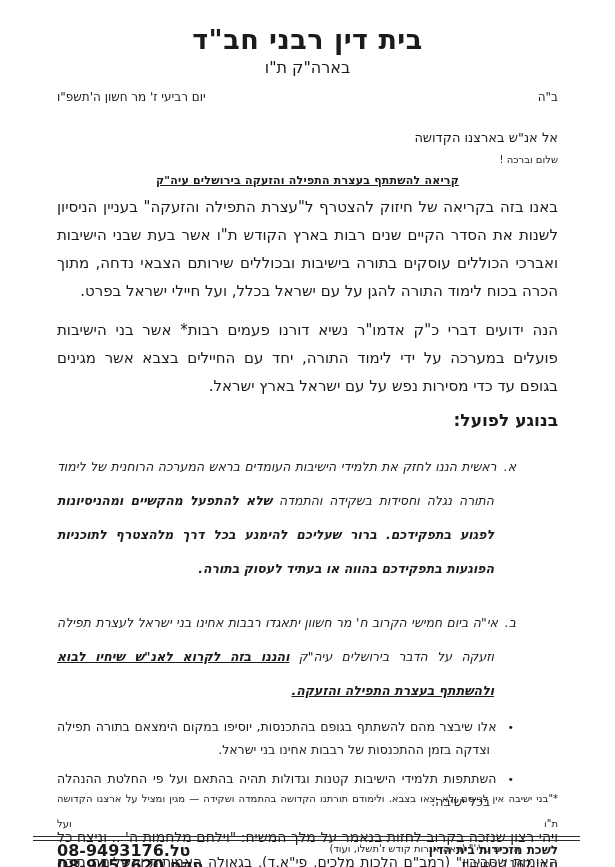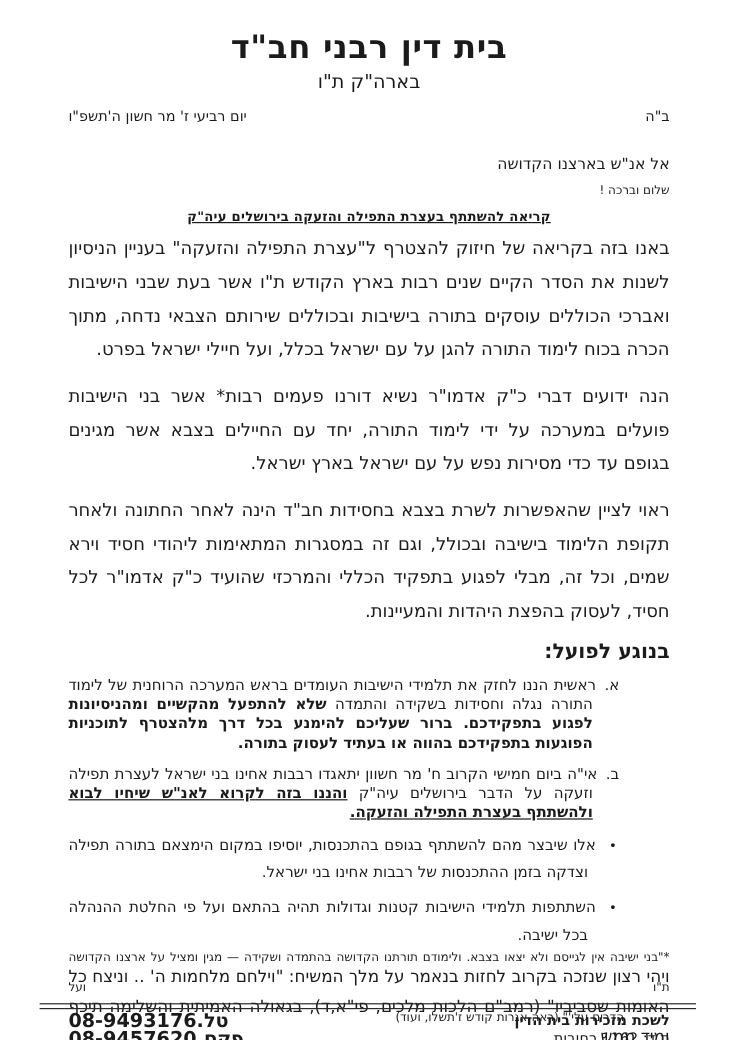--- a/index.html
+++ b/index.html
@@ -15,21 +15,21 @@
   .addressee{margin-top:26px;font-size:13px;}
   .greeting{margin-top:9px;font-size:10px;}
   .heading{
     text-align:center;font-weight:bold;font-size:11px;
     text-decoration:underline;margin-top:9px;letter-spacing:.2px;
   }
   .para{font-size:15px;line-height:28px;text-align:justify;margin-top:11px;}
   .para.first{margin-top:6px;}
   .practical-label{font-weight:bold;font-size:17px;margin-top:10px;}
   .list{margin:2px 42px 0 0;}
-  .item{font-size:12.5px;line-height:16px;padding-right:22px;text-indent:-22px;text-align:justify;margin-top:10px;}
+  .item{font-size:12.5px;line-height:34px;padding-right:22px;text-indent:-22px;text-align:justify;margin-top:20px;font-style:italic;}
   .item .marker{margin-left:7px;}
   .item b{font-size:12.5px;}
   .item b.bu{text-decoration:underline;}
   .bullets{margin:8px 44px 0 0;}
   .bullet{font-size:12.5px;line-height:22px;padding-right:24px;text-indent:-24px;text-align:justify;margin-top:7px;}
   .bullet .dot{margin-left:11px;font-size:11px;}
   .closing{font-size:14px;line-height:25px;text-align:justify;margin-top:12px;}
   .footnote{position:absolute;top:786px;right:57px;left:57px;font-size:10px;line-height:25px;}
   .fn1{text-align:justify;text-align-last:justify;}
   .fn2{text-align:right;padding-left:0;padding-right:38px;}
@@ -56,21 +56,20 @@
       <span>יום רביעי ז' מר חשון ה'תשפ"ו</span>
     </div>
 
     <div class="addressee">אל אנ"ש בארצנו הקדושה</div>
     <div class="greeting">שלום וברכה !</div>
 
     <div class="heading">קריאה להשתתף בעצרת התפילה והזעקה בירושלים עיה"ק</div>
 
     <div class="para first">באנו בזה בקריאה של חיזוק להצטרף ל"עצרת התפילה והזעקה" בעניין הניסיון לשנות את הסדר הקיים שנים רבות בארץ הקודש ת"ו אשר בעת שבני הישיבות ואברכי הכוללים עוסקים בתורה בישיבות ובכוללים שירותם הצבאי נדחה, מתוך הכרה בכוח לימוד התורה להגן על עם ישראל בכלל, ועל חיילי ישראל בפרט.</div>
     <div class="para">הנה ידועים דברי כ"ק אדמו"ר נשיא דורנו פעמים רבות* אשר בני הישיבות פועלים במערכה על ידי לימוד התורה, יחד עם החיילים בצבא אשר מגינים בגופם עד כדי מסירות נפש על עם ישראל בארץ ישראל.</div>
-    <div class="para">ראוי לציין שהאפשרות לשרת בצבא בחסידות חב"ד הינה לאחר החתונה ולאחר תקופת הלימוד בישיבה ובכולל, וגם זה במסגרות המתאימות ליהודי חסיד וירא שמים, וכל זה, מבלי לפגוע בתפקיד הכללי והמרכזי שהועיד כ"ק אדמו"ר לכל חסיד, לעסוק בהפצת היהדות והמעיינות.</div>
 
     <div class="practical-label">בנוגע לפועל:</div>
 
     <div class="list">
       <div class="item">
         <span class="marker">א.</span><span>ראשית הננו לחזק את תלמידי הישיבות העומדים בראש המערכה הרוחנית של לימוד התורה נגלה וחסידות בשקידה והתמדה </span><b>שלא להתפעל מהקשיים ומהניסיונות לפגוע בתפקידכם. ברור שעליכם להימנע בכל דרך מלהצטרף לתוכניות הפוגעות בתפקידכם בהווה או בעתיד לעסוק בתורה.</b>
       </div>
       <div class="item">
         <span class="marker">ב.</span><span>אי"ה ביום חמישי הקרוב ח' מר חשוון יתאגדו רבבות אחינו בני ישראל לעצרת תפילה וזעקה על הדבר בירושלים עיה"ק </span><b class="bu">והננו בזה לקרוא לאנ"ש שיחיו לבוא ולהשתתף בעצרת התפילה והזעקה.</b>
       </div>

